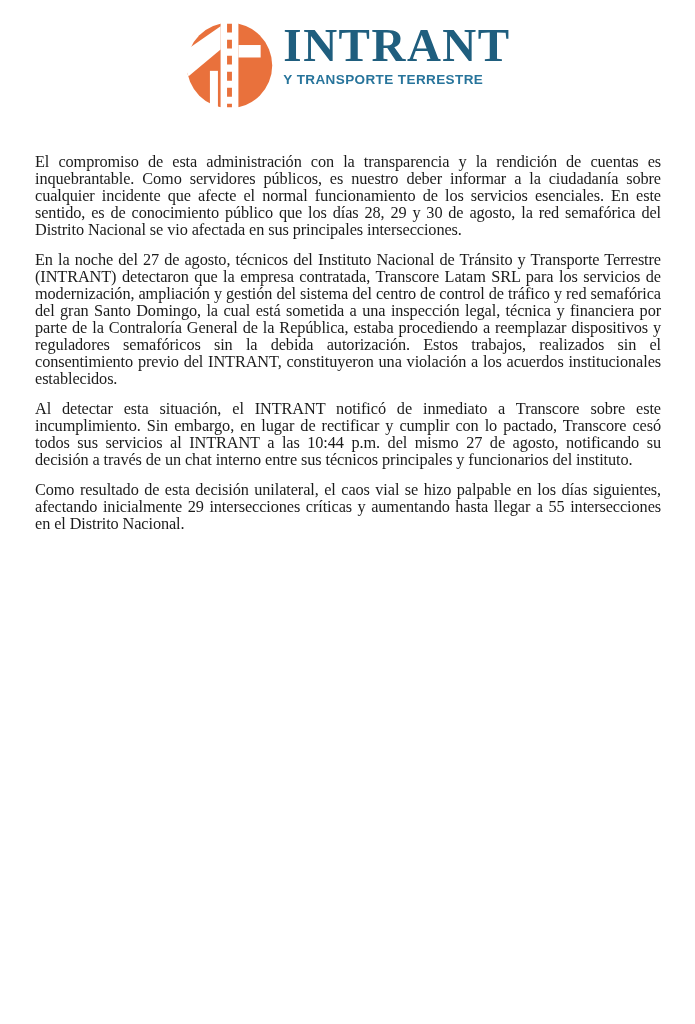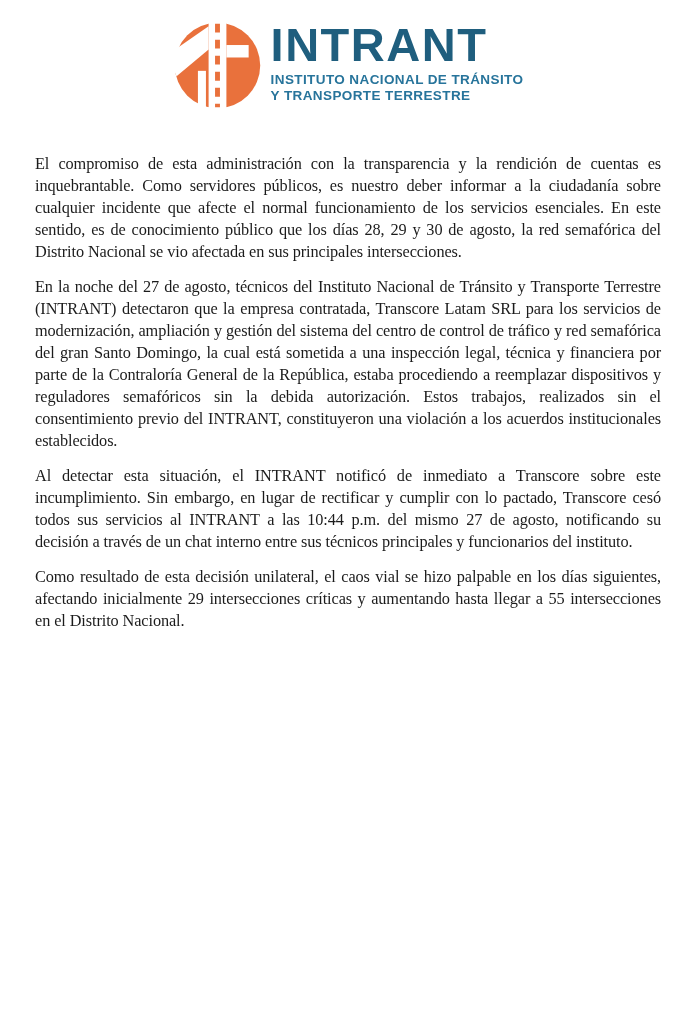--- a/index.html
+++ b/index.html
@@ -38,20 +38,21 @@
   .logo-textblock {
     padding-top: 3px;
     font-family: "Liberation Sans", "DejaVu Sans", sans-serif;
   }
   .logo-name {
     font-size: 47px;
     line-height: 44px;
     font-weight: 800;
     letter-spacing: 1.5px;
     color: #1F5E7E;
+    font-family: Liberation Serif, serif;
   }
   .logo-sub {
     margin-top: 5px;
     font-size: 13.5px;
     line-height: 16px;
     font-weight: 700;
     letter-spacing: 0.4px;
     color: #27749B;
   }
   
@@ -60,21 +61,21 @@
     font-weight: 700;
     font-size: 18.5px;
     line-height: 32px;
     letter-spacing: 0.2px;
     margin: 0 0 11px 0;
     color: #111;
   }
   .doc-body p {
     margin: 0 0 13px 0;
     font-size: 16.3px;
-    line-height: 22px;
+    line-height: 17px;
     letter-spacing: -0.1px;
     text-align: justify;
     text-justify: inter-word;
   }
 </style>
 </head>
 <body>
 
 <div class="page">
 
@@ -93,21 +94,20 @@
         <rect x="28" y="56" width="9" height="46" fill="#ffffff"></rect>
 
         <rect x="60" y="27" width="25" height="14" fill="#ffffff"></rect>
 
         <line x1="50" y1="3" x2="50" y2="97" stroke="#E9713C" stroke-width="5.5" stroke-dasharray="10 8"></line>
       </svg>
     </div>
     <div class="logo-textblock">
       <div class="logo-name">INTRANT</div>
       <div class="logo-sub">
-        <div>INSTITUTO NACIONAL DE TRÁNSITO</div>
         <div>Y TRANSPORTE TERRESTRE</div>
       </div>
     </div>
   </div>
 
 
   <div class="doc-body">
     <p>El compromiso de esta administración con la transparencia y la rendición de cuentas es inquebrantable. Como servidores públicos, es nuestro deber informar a la ciudadanía sobre cualquier incidente que afecte el normal funcionamiento de los servicios esenciales. En este sentido, es de conocimiento público que los días 28, 29 y 30 de agosto, la red semafórica del Distrito Nacional se vio afectada en sus principales intersecciones.</p>
     <p>En la noche del 27 de agosto, técnicos del Instituto Nacional de Tránsito y Transporte Terrestre (INTRANT) detectaron que la empresa contratada, Transcore Latam SRL para los servicios de modernización, ampliación y gestión del sistema del centro de control de tráfico y red semafórica del gran Santo Domingo, la cual está sometida a una inspección legal, técnica y financiera por parte de la Contraloría General de la República, estaba procediendo a reemplazar dispositivos y reguladores semafóricos sin la debida autorización. Estos trabajos, realizados sin el consentimiento previo del INTRANT, constituyeron una violación a los acuerdos institucionales establecidos.</p>
     <p>Al detectar esta situación, el INTRANT notificó de inmediato a Transcore sobre este incumplimiento. Sin embargo, en lugar de rectificar y cumplir con lo pactado, Transcore cesó todos sus servicios al INTRANT a las 10:44 p.m. del mismo 27 de agosto, notificando su decisión a través de un chat interno entre sus técnicos principales y funcionarios del instituto.</p>

